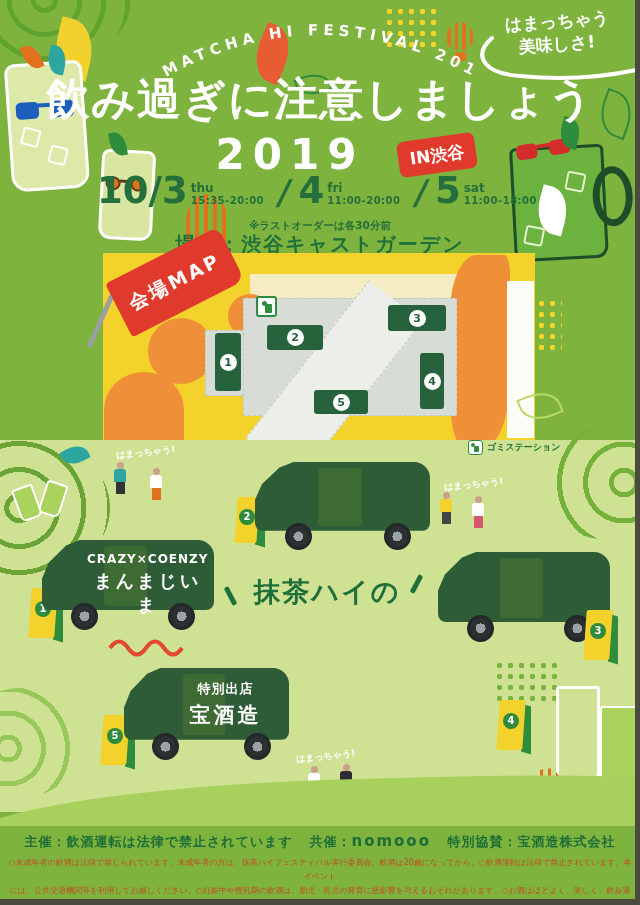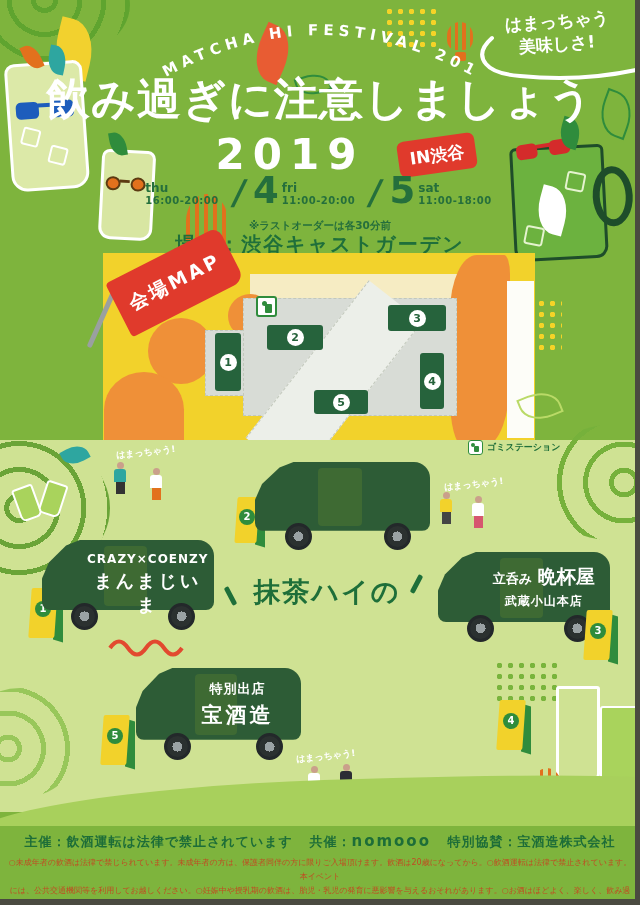--- a/index.html
+++ b/index.html
@@ -191,23 +191,24 @@
     <svg class="dec" style="left:-12px;top:8px;width:160px;height:64px;">
       <path d="M22 20 q -16 14 -6 26 q 8 10 34 12 q 60 6 116 -6" stroke="#fff" stroke-width="4" fill="none" stroke-linecap="round"></path>
     </svg>
   </div>
 
   <div class="main-title">飲み過ぎに注意しましょう</div>
   <div class="year">2019</div>
   <div class="in-badge">IN渋谷</div>
 
   <div class="dates">
+    <span class="d-big">10/3</span>
     <span class="d-sub">
       <span class="d-wd" style="display:block;">thu</span>
-      <span class="d-time" style="display:block;">16:00-20:00</span>
+      <span class="d-time" style="display:block;">15:35-20:00</span>
     </span>
     <span class="d-slash">/</span>
     <span class="d-big">4</span>
     <span class="d-sub">
       <span class="d-wd" style="display:block;">fri</span>
       <span class="d-time" style="display:block;">11:00-20:00</span>
     </span>
     <span class="d-slash">/</span>
     <span class="d-big">5</span>
     <span class="d-sub">
@@ -354,48 +355,41 @@
       <div class="tl1" style="font-size:12px;">CRAZY×COENZY</div>
       <div class="tl2" style="font-size:18px;">まんまじいま</div>
     </div>
     <div class="wheel front"></div>
     <div class="wheel rear"></div>
   </div>
 
   <div class="truck" style="left:438px;top:552px;width:172px;height:90px;">
     <div class="tbody"></div>
     <div class="tdoor"></div>
-    <div class="tlabel">
-      <div>
-        <span class="tl-pre">立呑み</span>
-        <span class="tl-big">晩杯屋</span>
-      </div>
-      <div class="tl-sub">武蔵小山本店</div>
-    </div>
     <div class="wheel front"></div>
     <div class="wheel rear"></div>
   </div>
   <div class="aframe" style="left:585px;top:610px;width:26px;height:50px;">
     <span class="aleg"></span>
       <span class="aface"></span>
     <span class="anum">3</span>
   </div>
 
   <div class="tick" style="left:228px;top:586px;transform:rotate(-28deg);"></div>
   <div class="tick" style="left:414px;top:574px;transform:rotate(28deg);"></div>
   <div class="headline">
     <div class="hl1">抹茶ハイの</div>
   </div>
 
   <div class="aframe" style="left:102px;top:715px;width:26px;height:50px;">
     <span class="aleg"></span>
       <span class="aface"></span>
     <span class="anum">5</span>
   </div>
-  <div class="truck" style="left:136px;top:668px;width:165px;height:92px;">
+  <div class="truck" style="left:124px;top:668px;width:165px;height:92px;">
     <div class="tbody"></div>
     <div class="tdoor"></div>
     <div class="tlabel">
       <div class="tl1">特別出店</div>
       <div class="tl2">宝酒造</div>
     </div>
     <div class="wheel front"></div>
     <div class="wheel rear"></div>
   </div>
 
@@ -406,20 +400,20 @@
   </div>
 
   <div class="hill"></div>
   <div class="base"></div>
   <div class="credits">
     <span>主催：飲酒運転は法律で禁止されています</span>&nbsp;&nbsp;
     <span>共催：</span><span class="nom">nomooo</span>&nbsp;&nbsp;
     <span>特別協賛：宝酒造株式会社</span>
   </div>
   <div class="fineprint">
-    <div>○未成年者の飲酒は法律で禁じられています。未成年者の方は、保護者同伴の方に限りご入場頂けます。飲酒は20歳になってから。○飲酒運転は法律で禁止されています。本イベント</div>
+    <div>○未成年者の飲酒は法律で禁じられています。未成年者の方は、抹茶ハイフェスティバル実行委員会。飲酒は20歳になってから。○飲酒運転は法律で禁止されています。本イベント</div>
     <div>には、公共交通機関等を利用してお越しください。○妊娠中や授乳期の飲酒は、胎児・乳児の発育に悪影響を与えるおそれがあります。○お酒はほどよく、楽しく、飲み過ぎに注意しましょう。</div>
 
   </div>
 
   <div class="edge-right"></div>
   <div class="edge-bottom"></div>
 </div>
 
 </body></html>

